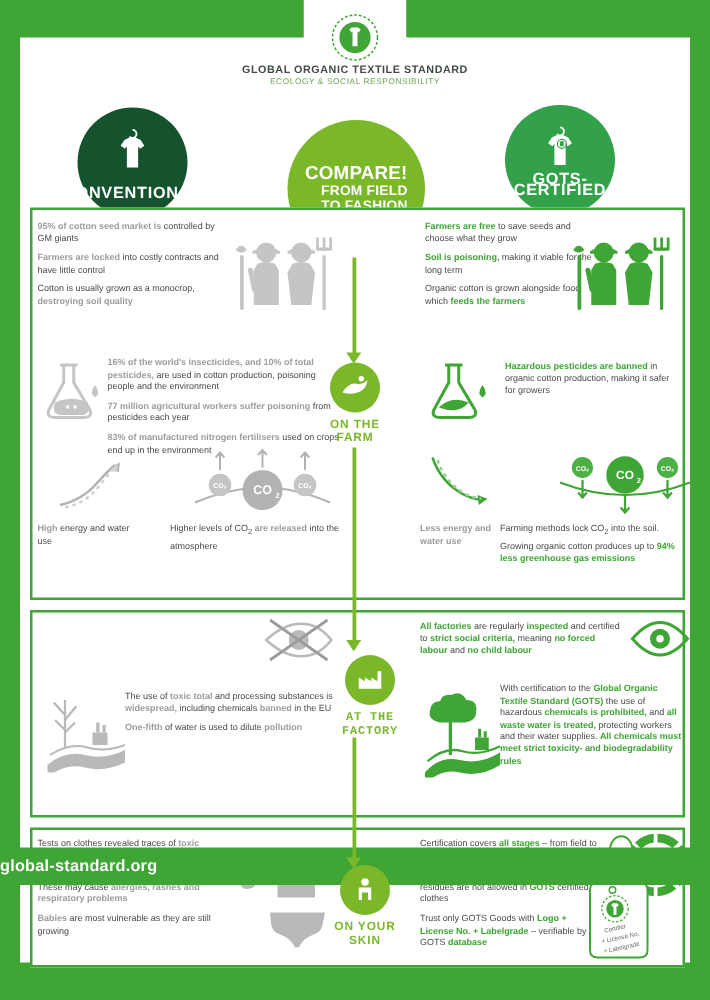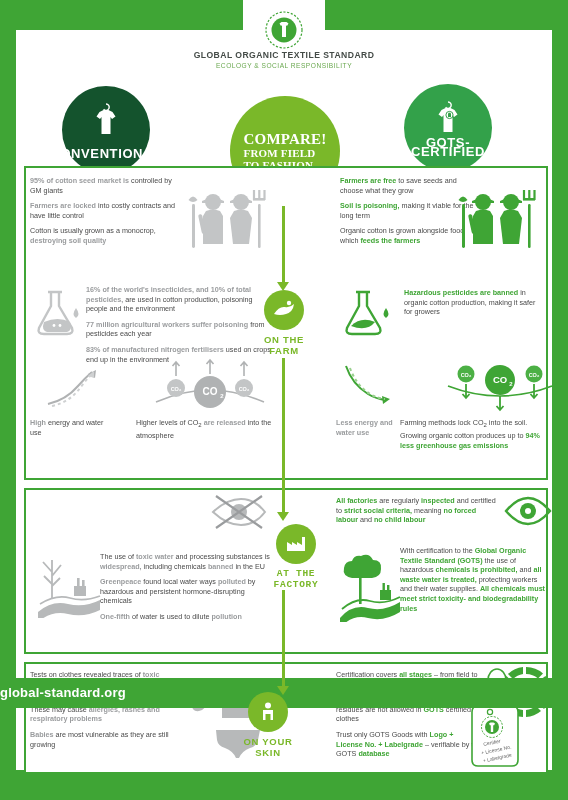--- a/index.html
+++ b/index.html
@@ -52,21 +52,21 @@
     position:absolute;border-radius:50%;
     display:flex;flex-direction:column;align-items:center;justify-content:flex-end;
     color:#fff;text-align:center;
   }
   .circ-conv{left:62px;top:86px;width:88px;height:88px;background:#14532d;}
   .circ-gots{left:404px;top:84px;width:88px;height:88px;background:#33A14A;}
   .circ-compare{left:230px;top:96px;width:110px;height:110px;background:#7AB829;}
   .circ-label{font-size:13px;font-weight:bold;letter-spacing:.6px;line-height:9px;padding-bottom:16px;}
   .compare-big{font-size:15px;font-weight:bold;letter-spacing:.2px;line-height:16px;}
   .compare-small{font-size:11px;font-weight:bold;letter-spacing:.2px;line-height:12.5px;}
-  .compare-inner{display:flex;flex-direction:column;justify-content:center;align-items:flex-start;height:100%;padding-bottom:0;font-family:Liberation Serif, serif;}
+  .compare-inner{display:flex;flex-direction:column;justify-content:center;align-items:flex-end;height:100%;padding-bottom:0;}
   .shirt-icon{position:absolute;top:14px;left:50%;transform:translateX(-50%);}
 
   
   .card{
     position:absolute;background:#ffffff;border:2px solid #3FA535;
   }
   .card-farm   {left:24px;top:166px;width:520px;height:310px;}
   .card-factory{left:24px;top:488px;width:520px;height:162px;}
   .card-skin   {left:24px;top:662px;width:520px;height:108px;}
 
@@ -75,21 +75,21 @@
   .stage-badge{
     width:40px;height:40px;border-radius:50%;background:#7AB829;
     margin:0 auto;display:flex;align-items:center;justify-content:center;
   }
   .stage-label{
     margin-top:4px;color:#7AB829;font-size:9.5px;font-weight:bold;
     letter-spacing:.7px;line-height:11px;
   }
   .stage-farm{left:224px;top:290px;}
   .stage-factory{left:236px;top:524px;font-family:Liberation Mono, monospace;}
-  .stage-skin{left:208px;top:692px;}
+  .stage-skin{left:232px;top:692px;}
 
   .vline{position:absolute;width:3px;background:#7AB829;z-index:1;}
   .vl1{left:282px;top:206px;height:82px;}
   .vl2{left:282px;top:358px;height:156px;}
   .vl3{left:282px;top:590px;height:100px;}
 
   .arrowhead{
     position:absolute;width:0;height:0;
     border-left:6px solid transparent;border-right:6px solid transparent;
     border-top:9px solid #7AB829;z-index:2;
@@ -387,22 +387,21 @@
 
   <span class="icon-abs" style="left:210px;top:492px;">
     <svg width="58" height="40" viewBox="0 0 58 40">
       <path d="M3 20 q14 -13 28 -13 q14 0 24 13 q-10 13 -24 13 q-14 0 -28 -13 Z" fill="none" stroke="#b7b9ba" stroke-width="2"></path>
       <circle cx="29" cy="20" r="8" fill="#b7b9ba"></circle>
       <path d="M6 4 L52 36 M52 4 L6 36" stroke="#9a9c9e" stroke-width="2.2" fill="none"></path>
     </svg>
   </span>
 
   <div class="tb t-fac-l2">
-    <p><span>The use of </span><span class="g">toxic water</span><span> and processing substances is </span><span class="g">widespread,</span><span> including chemicals </span><span class="g">banned</span><span> in the EU</span></p>
-    <p><span class="g">Greenpeace</span><span> found local water ways </span><span class="g">polluted</span><span> by hazardous and persistent hormone-disrupting chemicals</span></p>
+    <p><span>The use of </span><span class="g">toxic total</span><span> and processing substances is </span><span class="g">widespread,</span><span> including chemicals </span><span class="g">banned</span><span> in the EU</span></p>
     <p><span class="g">One-fifth</span><span> of water is used to dilute </span><span class="g">pollution</span></p>
   </div>
 
   <span class="icon-abs" style="left:34px;top:552px;">
     <svg width="70" height="66" viewBox="0 0 70 66">
       <g stroke="#b7b9ba" stroke-width="1.8" fill="none">
         <path d="M18 46 L18 8 M18 20 L9 10 M18 24 L27 13 M18 32 L10 24 M18 34 L26 26"></path>
       </g>
       <g fill="#b7b9ba">
         <rect x="40" y="34" width="12" height="10"></rect>

